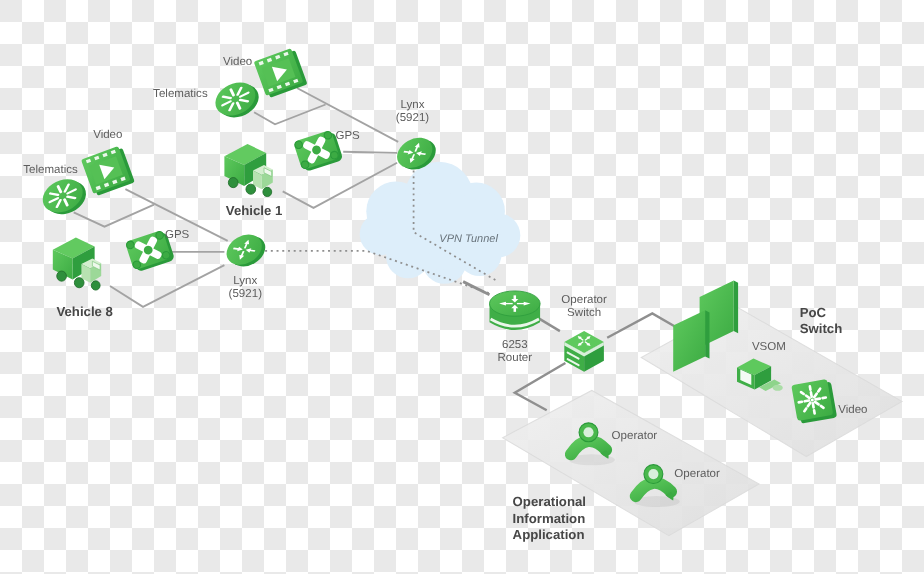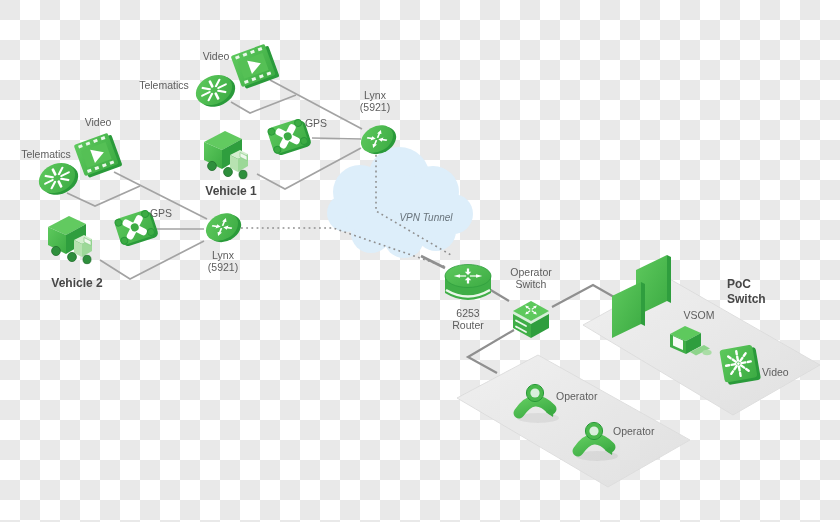--- a/index.html
+++ b/index.html
@@ -295,21 +295,21 @@
 <div class="lbl c" style="left:316px;top:117px">GPS</div>
 <div class="lbl c b" style="left:231px;top:184px">Vehicle 1</div>
 <div class="lbl c" style="left:375px;top:89px">
   <div>Lynx</div>
   <div>(5921)</div>
 </div>
 
 <div class="lbl c" style="left:98px;top:116px">Video</div>
 <div class="lbl c" style="left:46px;top:148px">Telematics</div>
 <div class="lbl c" style="left:161px;top:207px">GPS</div>
-<div class="lbl c b" style="left:77px;top:276px">Vehicle 2</div>
+<div class="lbl c b" style="left:77px;top:276px">Vehicle 8</div>
 <div class="lbl c" style="left:223px;top:249px">
   <div>Lynx</div>
   <div>(5921)</div>
 </div>
 
 <div class="lbl c small" style="left:426px;top:212px">VPN Tunnel</div>
 
 <div class="lbl c" style="left:468px;top:307px">
   <div>6253</div>
   <div>Router</div>
@@ -323,14 +323,19 @@
 <div class="lbl b" style="left:727px;top:277px">
   <div>PoC</div>
   <div>Switch</div>
 </div>
 <div class="lbl c" style="left:699px;top:309px">VSOM</div>
 <div class="lbl" style="left:762px;top:366px">Video</div>
 
 <div class="lbl" style="left:556px;top:390px">Operator</div>
 <div class="lbl" style="left:613px;top:425px">Operator</div>
 
+<div class="lbl b" style="left:466px;top:449px">
+  <div>Operational</div>
+  <div>Information</div>
+  <div>Application</div>
+</div>
 
 </div>
 
 </body></html>

